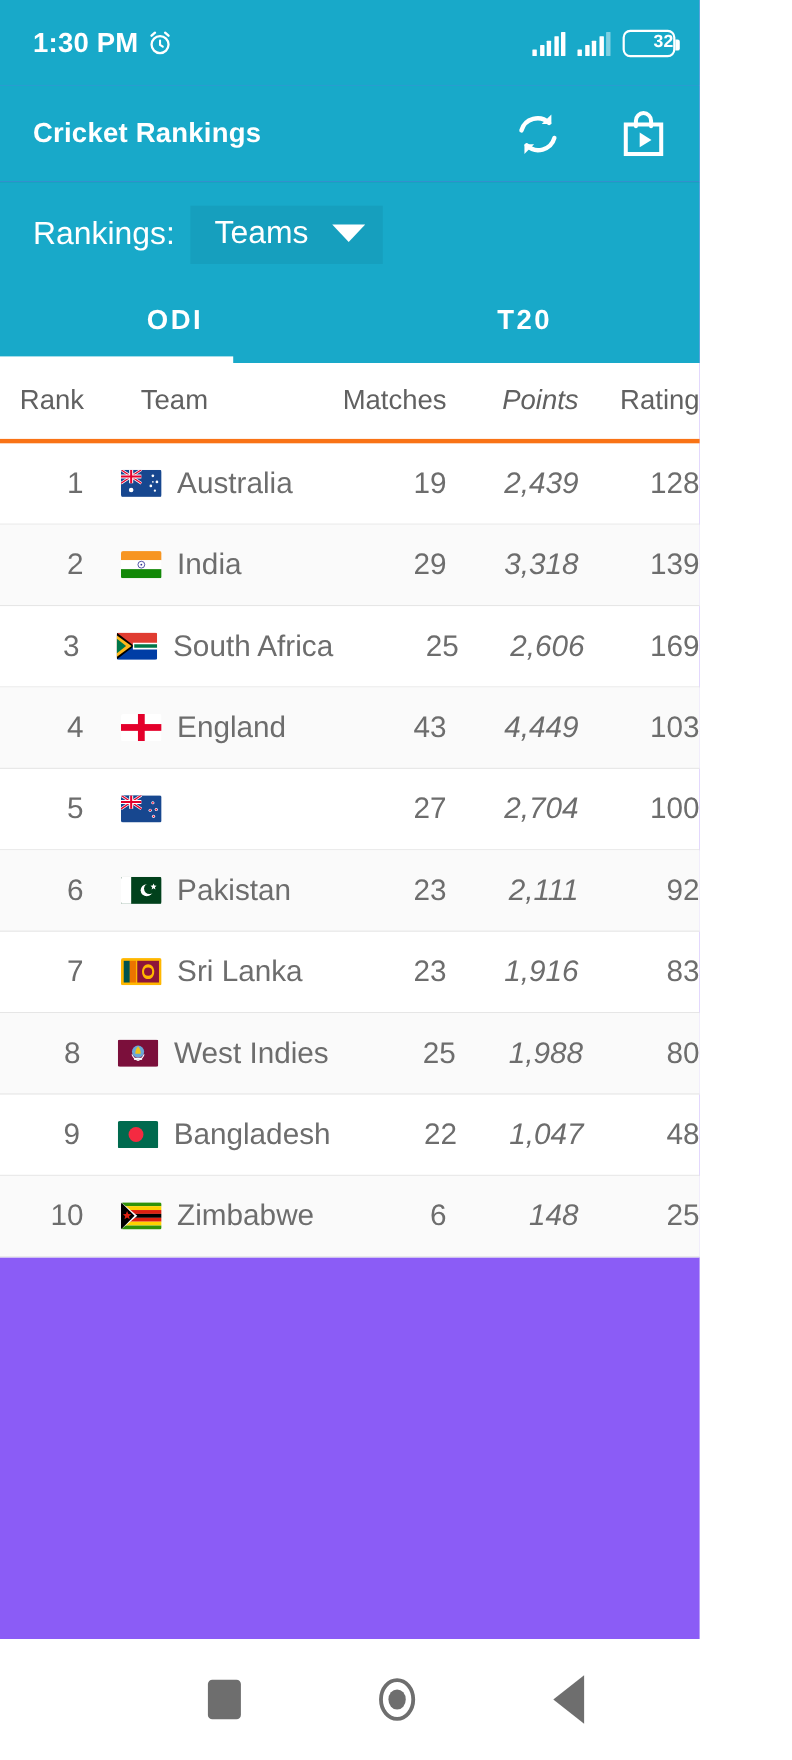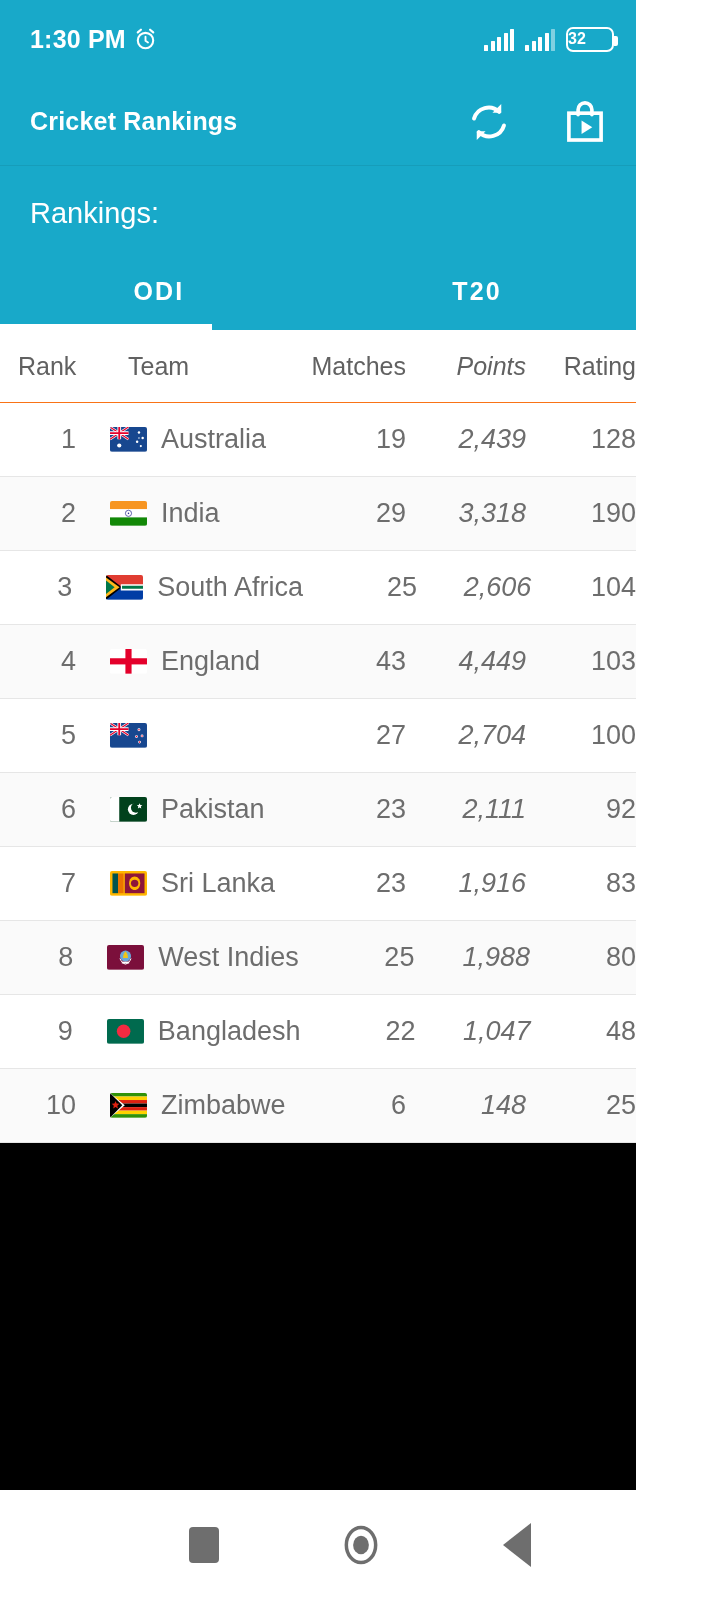--- a/index.html
+++ b/index.html
@@ -2,21 +2,21 @@
 <html><head>
 <meta charset="utf-8">
 <style>
   * { margin:0; padding:0; box-sizing:border-box; }
   html, body {
     width:720px; height:1600px;
     font-family:"Liberation Sans", sans-serif;
     background:#ffffff;
     overflow:hidden;
   }
-  #app { position:relative; width:636px; height:1600px; background:#000000; }
+  #app { position:relative; width:636px; height:1600px; background:#8b5cf6; }
 
   
   .statusbar {
     height:78px; background:#18a9c9;
     display:flex; align-items:center; justify-content:space-between;
     padding:0 22px 0 30px; color:#fff;
   }
   .sb-left { display:flex; align-items:center; gap:7px; }
   .sb-clock { font-size:25px; font-weight:bold; letter-spacing:.2px; }
   .alarm-ico { width:25px; height:25px; display:block; }
@@ -25,21 +25,21 @@
   .sig i { display:block; width:4px; background:#fff; border-radius:.5px; }
   .sig i:nth-child(1){height:6px;}
   .sig i:nth-child(2){height:10px;}
   .sig i:nth-child(3){height:14px;}
   .sig i:nth-child(4){height:18px;}
   .sig i:nth-child(5){height:22px;}
   .sig i.dim { opacity:.45; }
   .batt {
     position:relative; width:48px; height:25px;
     border:2.5px solid #fff; border-radius:7px;
-    display:flex; align-items:center; justify-content:flex-start;
+    display:flex; align-items:center; justify-content:flex-end;
   }
   .batt::after {
     content:""; position:absolute; right:-6px; top:7px;
     width:4px; height:10px; background:#fff; border-radius:0 2px 2px 0;
   }
   .batt span { font-size:16px; font-weight:bold; line-height:1; }
 
   
   .appbar {
     height:87px; background:#18a9c9;
@@ -78,21 +78,21 @@
   }
   .tab-indicator {
     position:absolute; bottom:0; left:0; width:33.333%;
     height:6px; background:#fff;
   }
 
   
   .table { width:100%; background:#fff; }
   .thead {
     display:flex; align-items:center; height:73px;
-    border-bottom:1px solid #f97316; color:#616161; font-size:25px;
+    border-bottom:4px solid #f97316; color:#616161; font-size:25px;
   }
   .row {
     display:flex; align-items:center; height:74px;
     border-bottom:1px solid #e6e6e6; color:#6d6d6d; font-size:27px;
   }
   .row.alt { background:#fafafa; }
   .c-rank  { width:88px; text-align:right; padding-right:12px; }
   .c-team  { flex:1; display:flex; align-items:center; padding-left:22px; }
   .c-match { width:120px; text-align:right; }
   .c-pts   { width:120px; text-align:right;font-style:italic; }
@@ -166,20 +166,24 @@
       <svg class="act-ico" viewBox="0 0 24 24">
         <rect x="3.6" y="7.4" width="16.8" height="14" fill="none" stroke="#fff" stroke-width="1.9"></rect>
         <path d="M8.4 8.2V5.6a3.6 3.6 0 0 1 7.2 0v2.6" fill="none" stroke="#fff" stroke-width="1.9" stroke-linecap="round"></path>
         <path d="M10.2 11.2v7l5.6-3.5z" fill="#fff"></path>
       </svg>
     </div>
   </div>
 
   <div class="selector-bar">
     <span class="sel-label">Rankings:</span>
+    <div class="spinner">
+      <span class="spinner-val">Teams</span>
+      <span class="caret"></span>
+    </div>
   </div>
 
   <div class="tabs">
     <div class="tab">ODI</div>
     <div class="tab">T20</div>
     <div class="tab-indicator"></div>
   </div>
 
   <div class="table">
     <div class="thead">
@@ -220,39 +224,39 @@
                 <rect width="60" height="13.4" fill="#f79521"></rect>
                 <rect y="13.4" width="60" height="13.2" fill="#fff"></rect>
                 <rect y="26.6" width="60" height="13.4" fill="#128807"></rect>
                 <circle cx="30" cy="20" r="5" fill="none" stroke="#2e3192" stroke-width="1.2"></circle>
                 <circle cx="30" cy="20" r="1.3" fill="#2e3192"></circle>
               </svg></span>
             <span class="tname">India</span>
           </div>
           <div class="c-match">29</div>
           <div class="c-pts">3,318</div>
-          <div class="c-rat">190</div>
+          <div class="c-rat">139</div>
         </div>
         <div class="row">
           <div class="c-rank">3</div>
           <div class="c-team">
             <span class="flag"><svg viewBox="0 0 60 40">
                 <rect width="60" height="20" fill="#e03c31"></rect>
                 <rect y="20" width="60" height="20" fill="#003da5"></rect>
                 <path d="M0 0l26 20L0 40z" fill="#000"></path>
                 <path d="M0 4l22 16L0 36z" fill="#ffb81c"></path>
                 <path d="M0 9l14 11L0 31z" fill="#007749"></path>
                 <path d="M24 15h36v10H24z" fill="#fff"></path>
                 <path d="M26 17.5h34v5H26z" fill="#007749"></path>
               </svg></span>
             <span class="tname">South Africa</span>
           </div>
           <div class="c-match">25</div>
           <div class="c-pts">2,606</div>
-          <div class="c-rat">104</div>
+          <div class="c-rat">169</div>
         </div>
         <div class="row alt">
           <div class="c-rank">4</div>
           <div class="c-team">
             <span class="flag"><svg viewBox="0 0 60 40">
                 <rect width="60" height="40" fill="#fff"></rect>
                 <rect x="25" width="10" height="40" fill="#e4002b"></rect>
                 <rect y="15" width="60" height="10" fill="#e4002b"></rect>
               </svg></span>
             <span class="tname">England</span>

